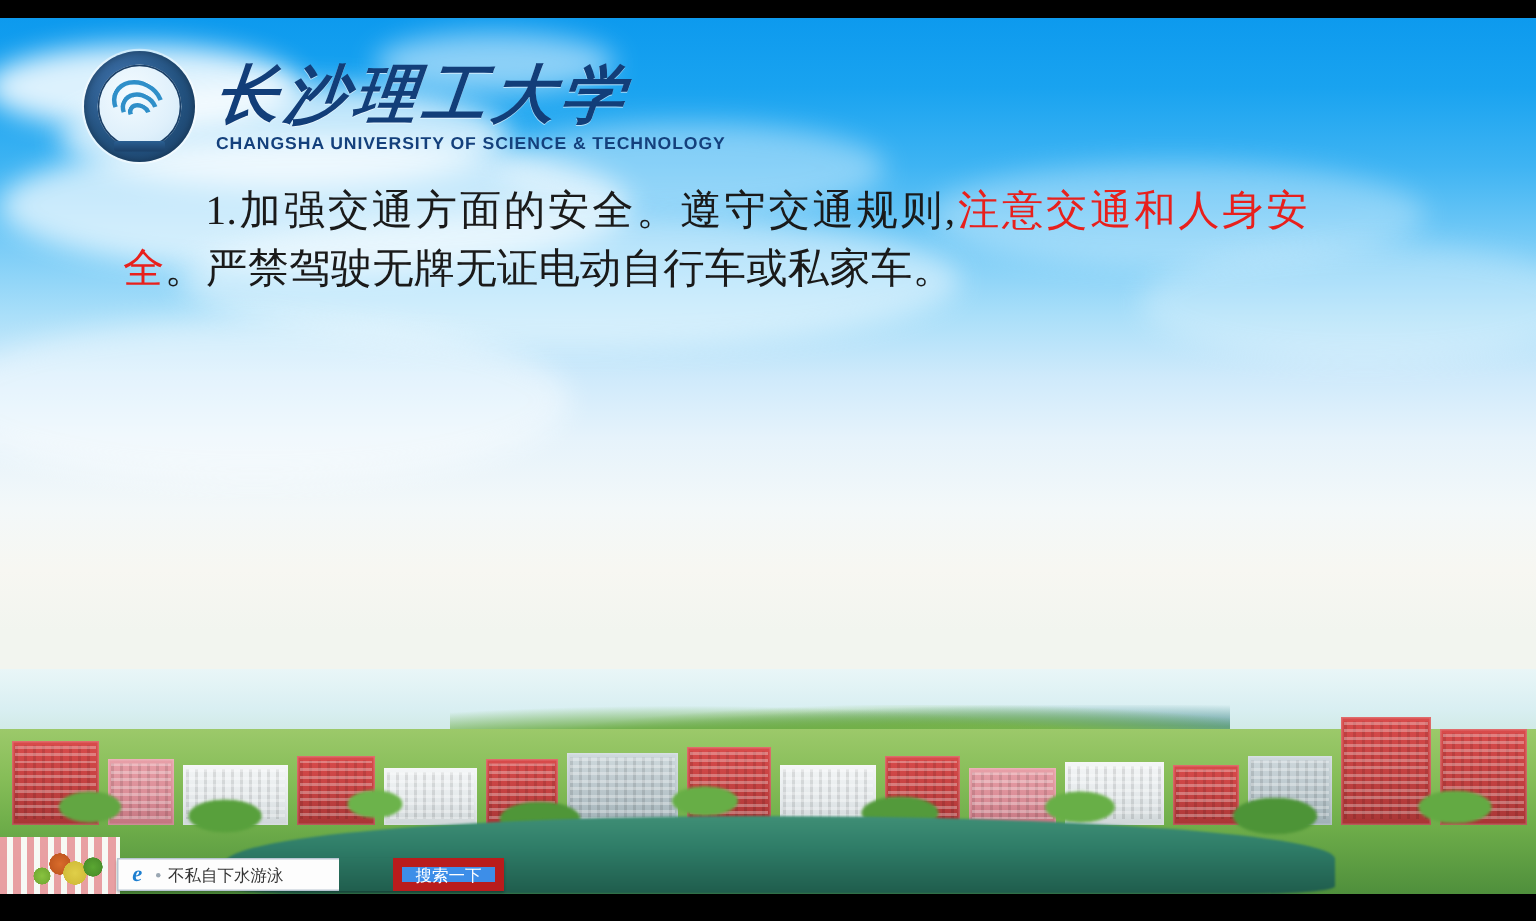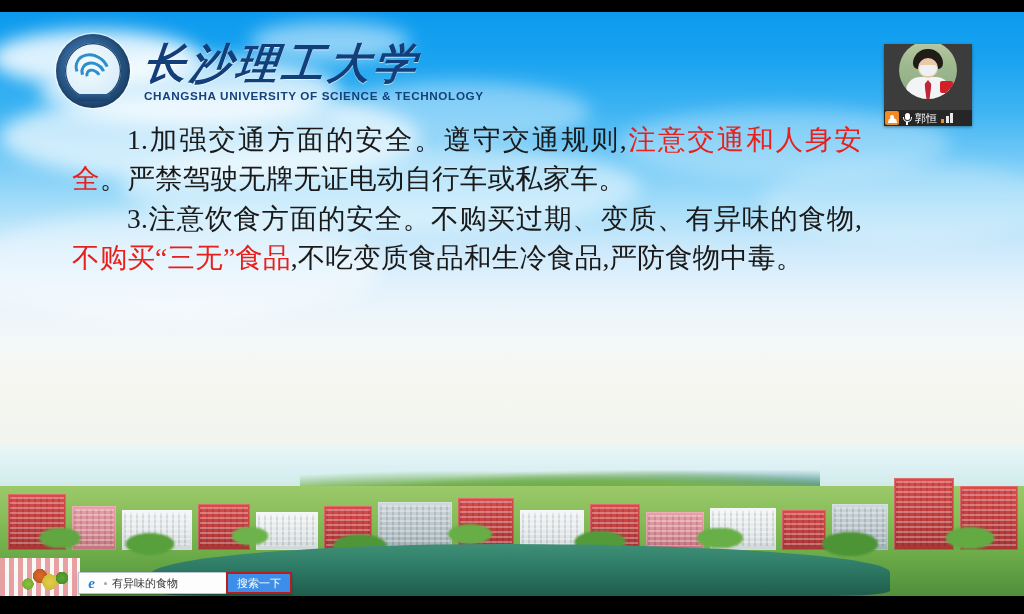--- a/index.html
+++ b/index.html
@@ -132,21 +132,21 @@
   #en-name {
     margin-top:5px;
     font-family:"Liberation Sans","DejaVu Sans",sans-serif;
     font-size:11.5px; font-weight:700; letter-spacing:.6px;
     color:#14407c; white-space:nowrap;
     transform:scaleX(1.02); transform-origin:left center;
   }
 
   
   #bodytext {
-    position:absolute; left:72px; top:108px; width:790px; z-index:15;
+    position:absolute; left:82px; top:108px; width:790px; z-index:15;
     font-family:"Liberation Serif","DejaVu Serif",serif;
     font-size:27.5px; line-height:1.42; color:#1a1a1a;
     text-align:justify; letter-spacing:.2px;
   }
   #bodytext p { margin:0 0 1px 0; text-indent:2em; }
   #bodytext .red { color:#e8201c; }
 
   
   #vidthumb {
     position:absolute; left:884px; top:44px; width:88px; height:82px; z-index:40;
@@ -233,24 +233,24 @@
     font-size:15px; font-style:italic; font-weight:700;
     color:#1d7fd0; line-height:15px; text-align:center;
   }
   #searchbar .dot { width:3px; height:3px; border-radius:50%; background:#9aa7b3; flex:0 0 auto; }
   #searchbar .qtext {
     font-family:"Liberation Sans","DejaVu Sans",sans-serif;
     font-size:11px; color:#333; white-space:nowrap; overflow:hidden;
   }
   #searchbar .gobtn {
     display:flex; align-items:center; justify-content:center;
-    background:#3d8ee8; color:#fff; border:2px solid #b91c1c;
+    background:#3d8ee8; color:#fff; border:6px solid #b91c1c;
     padding:0 9px;
     font-family:Liberation Mono, monospace;
-    font-size:11px; white-space:nowrap;
+    font-size:11px; white-space:nowrap;margin-left:36px;
   }
 
   
   #deco {
     position:absolute; left:0; top:558px; width:80px; height:38px; z-index:57;
     background:
       radial-gradient(circle 9px at 62px 20px, #5aa832 0%, #4b9029 70%, transparent 72%),
       radial-gradient(circle 11px at 50px 24px, #e8d24a 0%, #d9c03a 70%, transparent 72%),
       radial-gradient(circle 10px at 40px 18px, #e06a2a 0%, #c8551f 70%, transparent 72%),
       radial-gradient(circle 8px at 28px 26px, #8cc63f 0%, #76ad33 70%, transparent 72%),
@@ -317,63 +317,33 @@
       <div id="wordmark">
         <div id="cn-name">长沙理工大学</div>
         <div id="en-name">CHANGSHA UNIVERSITY OF SCIENCE &amp; TECHNOLOGY</div>
       </div>
     </div>
 
     <div id="bodytext">
       <p>
         <span>1.加强交通方面的安全。遵守交通规则,</span><span class="red">注意交通和人身安全</span><span>。严禁驾驶无牌无证电动自行车或私家车。</span>
       </p>
-      <p>
-        <span>3.注意饮食方面的安全。不购买过期、变质、有异味的食物,</span><span class="red">不购买“三无”食品</span><span>,不吃变质食品和生冷食品,严防食物中毒。</span>
-      </p>
     </div>
 
   </div>
 
-  <div id="vidthumb">
-    <div class="avatar">
-      <div class="shirt"></div>
-      <div class="tie"></div>
-      <div class="hair"></div>
-      <div class="face"></div>
-      <div class="mask"></div>
-      <div class="flag"></div>
-    </div>
-    <div class="strip">
-      <div class="pbadge">
-        <span class="head"></span>
-          <span class="body"></span>
-      </div>
-      <div class="micwrap">
-        <span class="mic-cap"></span>
-          <span class="mic-arc"></span>
-          <span class="mic-stem"></span>
-      </div>
-      <div class="vname">郭恒</div>
-      <div class="bars">
-        <s></s>
-          <s></s>
-          <s></s>
-      </div>
-    </div>
-  </div>
 
   <div id="pageind">1/36</div>
 
   <div id="deco"></div>
 
   <div id="searchbar">
     <div class="field">
       <span class="e-icon">e</span>
       <span class="dot"></span>
-      <span class="qtext">有异味的食物</span>
+      <span class="qtext">不私自下水游泳</span>
     </div>
     <div class="gobtn">搜索一下</div>
   </div>
 
   <div class="bar-bottom"></div>
 
 </div>
 
 </body></html>

